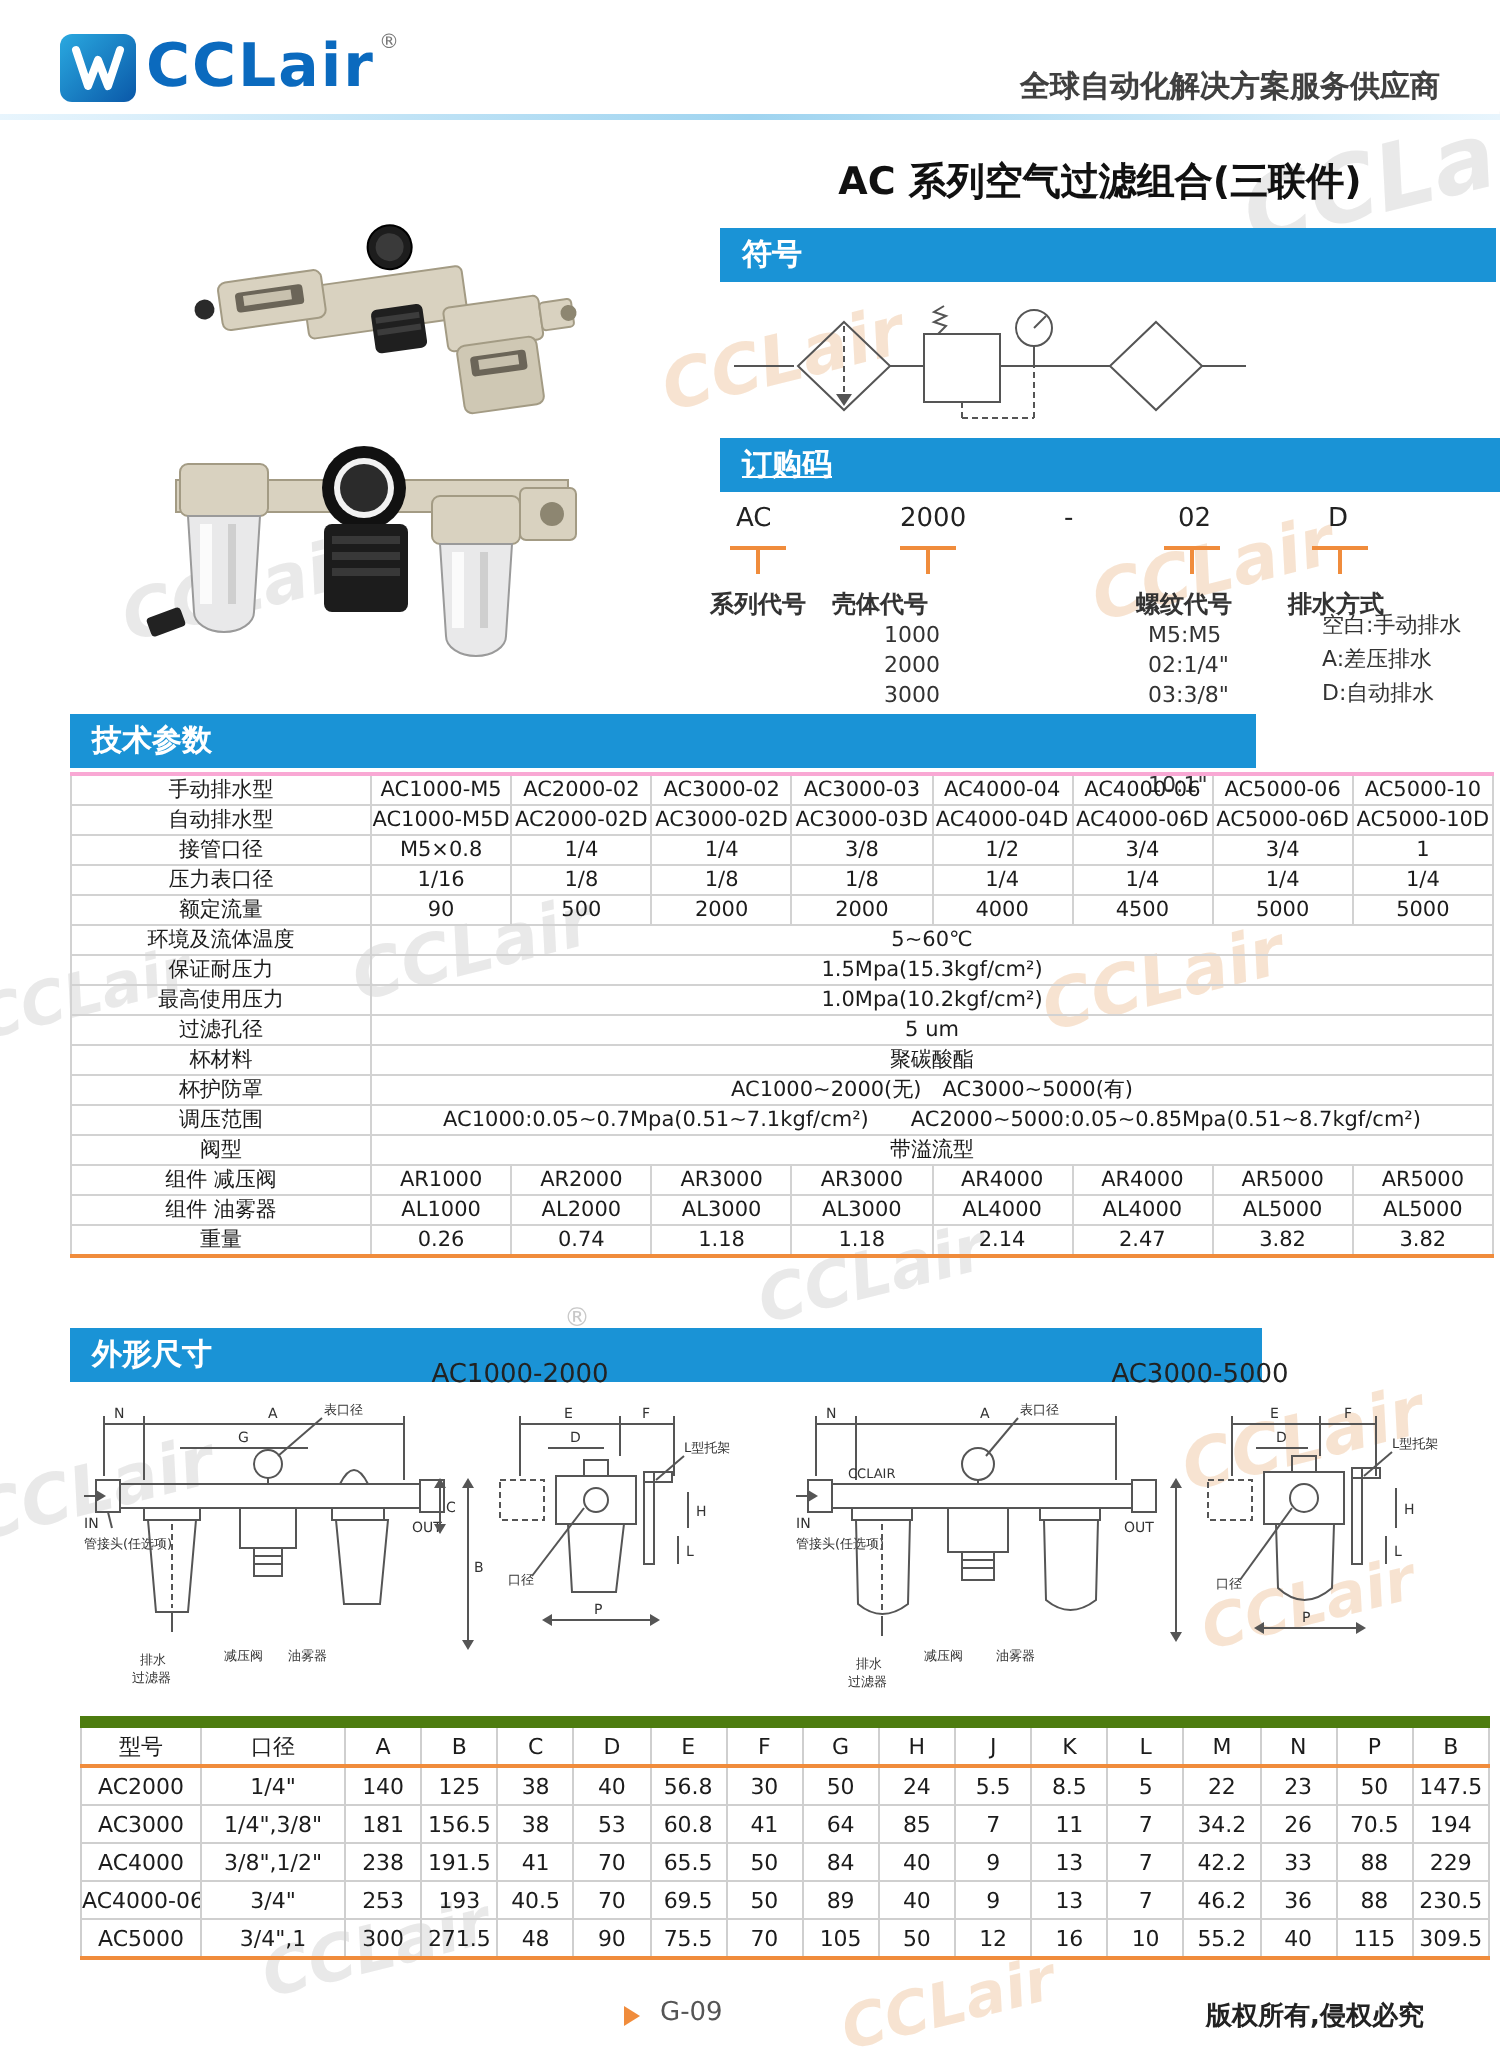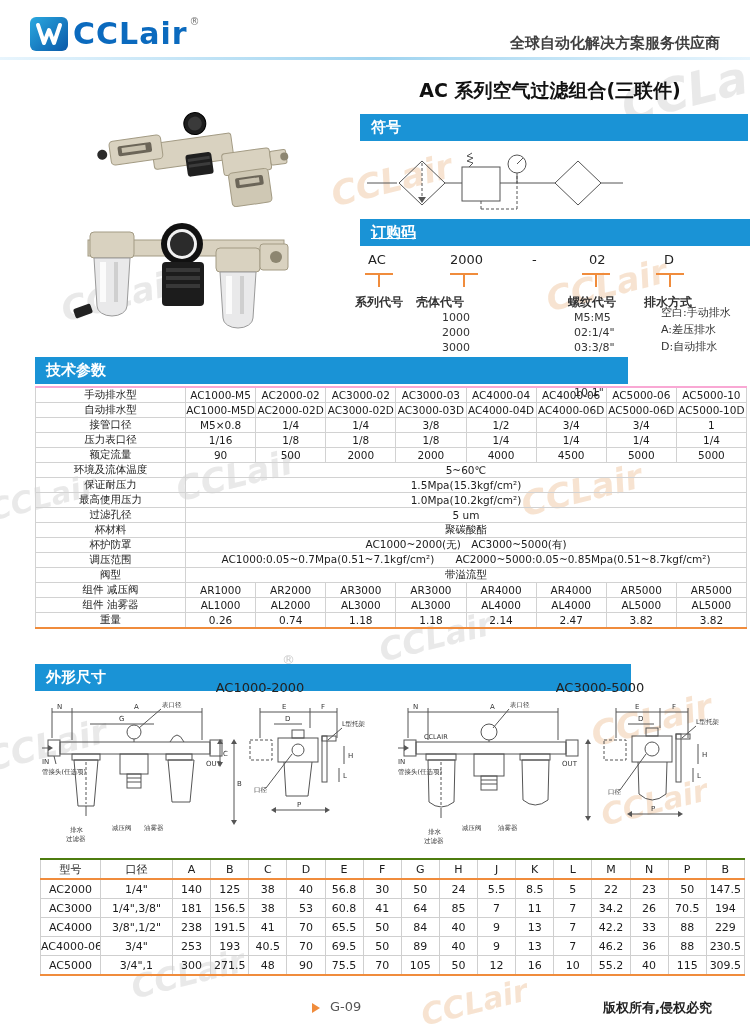--- a/index.html
+++ b/index.html
@@ -36,21 +36,21 @@
   .oc-label{position:absolute;font-size:12px;font-weight:bold;color:#333;}
   .oc-list{position:absolute;font-size:11px;color:#333;line-height:15px;white-space:pre-line;}
   
   table{border-collapse:collapse;table-layout:fixed;}
   #tech-table{position:absolute;left:35px;top:386px;width:712px;
               border-top:2px solid #f9a8d4;border-bottom:2px solid #f08c3c;}
   #tech-table td{border:1px solid #d2d2d2;height:14px;font-size:10.5px;text-align:center;
                  padding:0;overflow:hidden;white-space:nowrap;color:#1c1c1c;}
   #tech-table td.lbl{font-size:10.5px;}
   #dim-table{position:absolute;left:40px;top:858px;width:705px;
-             border-top:2px solid #4d7c0f;border-bottom:2px solid #f08c3c;}
+             border-top:6px solid #4d7c0f;border-bottom:2px solid #f08c3c;}
   #dim-table td,#dim-table th{border:1px solid #cfcfcf;height:18px;font-size:11px;font-weight:normal;
              text-align:center;padding:0;overflow:hidden;white-space:nowrap;color:#1c1c1c;}
   #dim-table thead th{border-bottom:2px solid #f08c3c;}
   
   .draw-title{position:absolute;font-size:13px;color:#222;width:200px;text-align:center;}
   .drawing{position:absolute;}
   
   .footer-arrow{position:absolute;left:312px;top:1003px;width:0;height:0;
                 border-left:8px solid #f08c3c;border-top:5px solid transparent;border-bottom:5px solid transparent;}
   .footer-page{position:absolute;left:330px;top:999px;font-size:13px;color:#555;}

